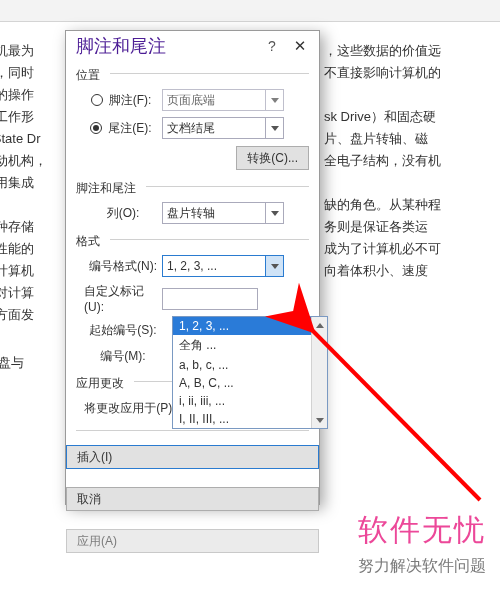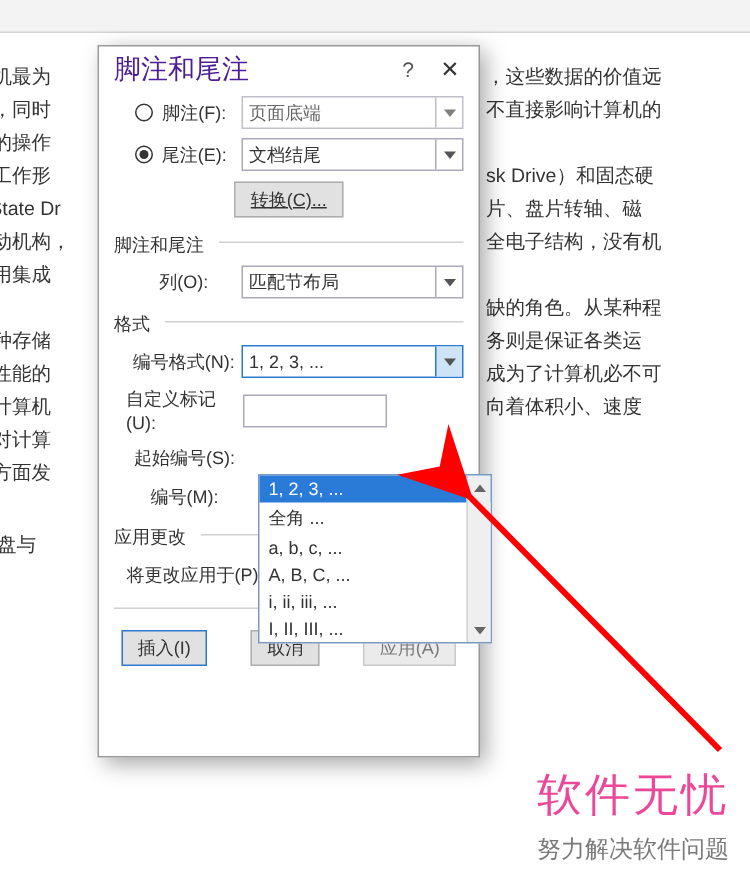--- a/index.html
+++ b/index.html
@@ -28,31 +28,31 @@
   .sectionhead { display:flex; align-items:center; }
   .sectionhead .hrseg { flex:1; height:1px; background:#d0d0d0; margin-right:10px; }
 
   .row { display:flex; align-items:center; padding: 3px 10px; min-height:26px; }
   .labelcol { width: 86px; display:flex; align-items:center; padding-left: 4px; justify-content: center; }
   .labelcol.indent { padding-left: 8px; }
   .radio { width:12px; height:12px; border:1px solid #333; border-radius:50%; margin-right:6px; display:inline-flex; align-items:center; justify-content:center; }
   .radio .dot { width:6px; height:6px; background:#333; border-radius:50%; }
 
   .ctrl { flex:1; }
-  select, .combo { width: 148px; height: 22px; border:1px solid #aab; background:#fff; font-size:12px; padding:0 18px 0 4px; position:relative; display:flex; align-items:center; }
+  select, .combo { width: 122px; height: 22px; border:1px solid #aab; background:#fff; font-size:12px; padding:0 18px 0 4px; position:relative; display:flex; align-items:center; }
   .combo .arrow { position:absolute; right:0; top:0; width:18px; height:20px; border-left:1px solid #aab; display:flex; align-items:center; justify-content:center;}
   .combo .arrow:after { content:""; border-left:4px solid transparent; border-right:4px solid transparent; border-top:5px solid #555; }
   .combo.hl { border-color:#2a7bd0; }
   .combo.hl .arrow { background:#cfe3f7; border-left-color:#2a7bd0;}
   input.txt { width: 96px; height:22px; border:1px solid #aab; padding:0 4px; font-size:12px; }
   .btn { height:24px; border:1px solid #adadad; background:#e1e1e1; font-size:12px; padding:0 10px; display:inline-flex; align-items:center; }
 
-  .btn-row-right { display:flex; justify-content:center; padding: 4px 10px; text-decoration: underline; }
-
-  .buttons { display:flex; gap: 29px; justify-content:center; padding: 12px 0 0 0; }
+  .btn-row-right { display:flex; justify-content:flex-end; padding: 4px 10px; }
+
+  .buttons { display:flex; gap: 18px; justify-content:center; padding: 12px 0 0 0; flex-direction: column; }
   .buttons .btn.primary { border-color:#2a7bd0; }
 
   
   .listbox { position:absolute; left: 172px; top: 316px; width: 156px; border:1px solid #7a99c2; background:#fff; z-index:5; }
   .listbox .item { padding:2px 6px; font-size:12px; white-space:nowrap; }
   .listbox .item.sel { background:#2a7bd8; color:#fff; }
   .listbox .scrollbar { position:absolute; right:0; top:0; width:16px; height:100%; background:#efefef; border-left:1px solid #d2d2d2; }
   .listbox .sbarrow { position:absolute; left:0; width:16px; height:16px; display:flex; align-items:center; justify-content:center; }
   .listbox .sbarrow.up { top:0; }
   .listbox .sbarrow.down { bottom:0; }
@@ -102,20 +102,24 @@
 向着体积小、速度</div>
 <div class="bgtext bg3">械硬盘与                                        51,171。</div>
 
 <div class="dialog">
   <div class="titlebar">
     <div class="title">脚注和尾注</div>
     <div class="help">?</div>
     <div class="close">✕</div>
   </div>
 
+  <div class="sectionhead">
+    <div class="section-title">位置</div>
+    <div class="hrseg"></div>
+  </div>
   <div class="row">
     <div class="labelcol">
       <span class="radio"></span>
       <span>脚注(F):</span>
     </div>
     <div class="ctrl">
       <div class="combo" style="opacity:.75">
         <span>页面底端</span>
         <span class="arrow"></span>
       </div>
@@ -144,21 +148,21 @@
   <div class="sectionhead">
     <div class="section-title">脚注和尾注</div>
     <div class="hrseg"></div>
   </div>
   <div class="row">
     <div class="labelcol indent">
         <span>列(O):</span>
       </div>
     <div class="ctrl">
       <div class="combo">
-        <span>匹配节布局</span>
+        <span>盘片转轴</span>
         <span class="arrow"></span>
       </div>
     </div>
   </div>
 
   <div class="sectionhead">
     <div class="section-title">格式</div>
     <div class="hrseg"></div>
   </div>
   <div class="row">

